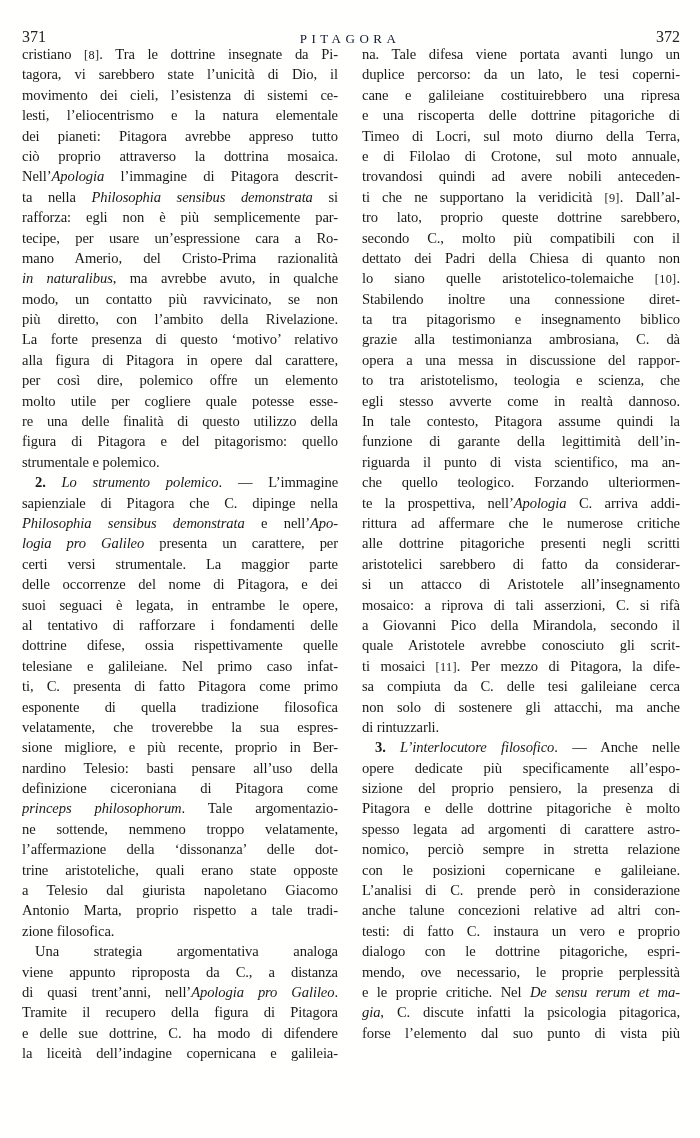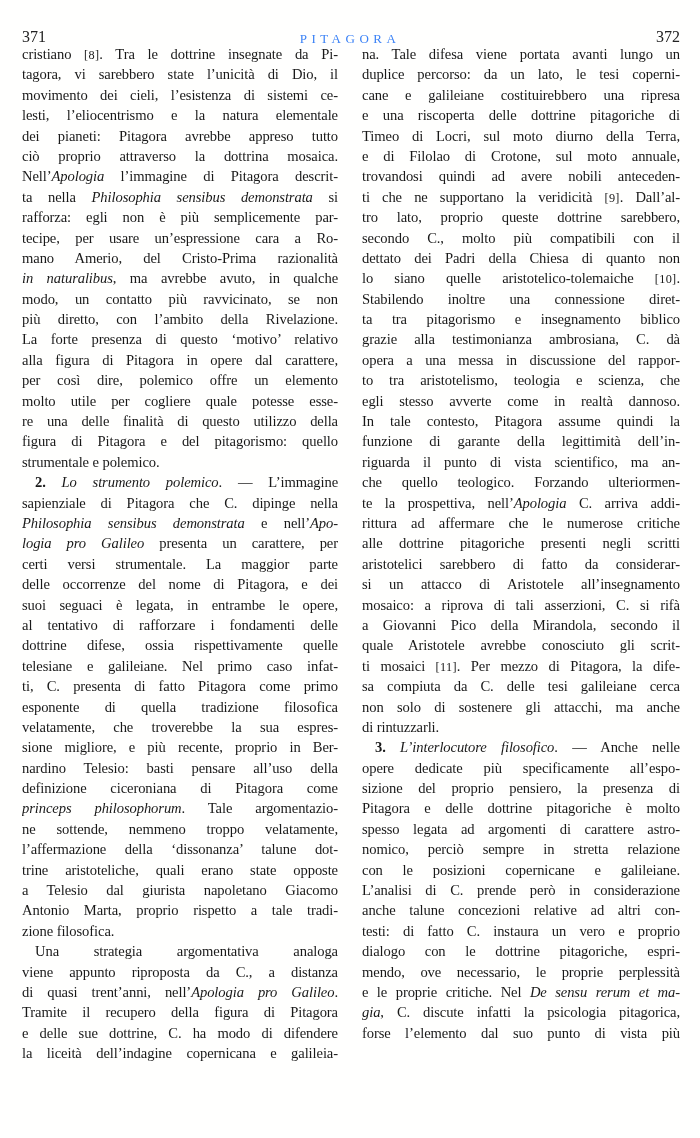--- a/index.html
+++ b/index.html
@@ -15,21 +15,21 @@
   .header { position:absolute; top:0; left:0; right:0; height:56px; }
   .pagenum {
     position:absolute; top:28px;
     font-size:16px; line-height:18px; color:#222;
   }
   .pagenum.left  { left:22px; }
   .pagenum.right { right:20px; }
   .running-title {
     position:absolute; top:31px; left:0; right:0;
     text-align:center;
-    font-size:13px; letter-spacing:4.5px; color:#3b82f6;
+    font-size:13px; letter-spacing:4.5px; color:#0f172a;
   }
 
   .col {
     position:absolute; top:44px;
     font-size:14.6px; line-height:20.4px;
     letter-spacing:-0.1px;
     color:#191919;
   }
   .col.left  { left:22px;  width:316px; }
   .col.right { left:362px; width:318px; }
@@ -88,21 +88,21 @@
       <div class="line">dottrine difese, ossia rispettivamente quelle</div>
       <div class="line">telesiane e galileiane. Nel primo caso infat-</div>
       <div class="line">ti, C. presenta di fatto Pitagora come primo</div>
       <div class="line">esponente di quella tradizione filosofica</div>
       <div class="line">velatamente, che troverebbe la sua espres-</div>
       <div class="line">sione migliore, e più recente, proprio in Ber-</div>
       <div class="line">nardino Telesio: basti pensare all’uso della</div>
       <div class="line">definizione ciceroniana di Pitagora come</div>
       <div class="line"><i>princeps philosophorum</i>. Tale argomentazio-</div>
       <div class="line">ne sottende, nemmeno troppo velatamente,</div>
-      <div class="line">l’affermazione della ‘dissonanza’ talune dot-</div>
+      <div class="line">l’affermazione della ‘dissonanza’ delle dot-</div>
       <div class="line">trine aristoteliche, quali erano state opposte</div>
       <div class="line">a Telesio dal giurista napoletano Giacomo</div>
       <div class="line">Antonio Marta, proprio rispetto a tale tradi-</div>
       <div class="line end">zione filosofica.</div>
       <div class="line ind">Una strategia argomentativa analoga</div>
       <div class="line">viene appunto riproposta da C., a distanza</div>
       <div class="line">di quasi trent’anni, nell’<i>Apologia pro Galileo</i>.</div>
       <div class="line">Tramite il recupero della figura di Pitagora</div>
       <div class="line">e delle sue dottrine, C. ha modo di difendere</div>
       <div class="line">la liceità dell’indagine copernicana e galileia-</div>

